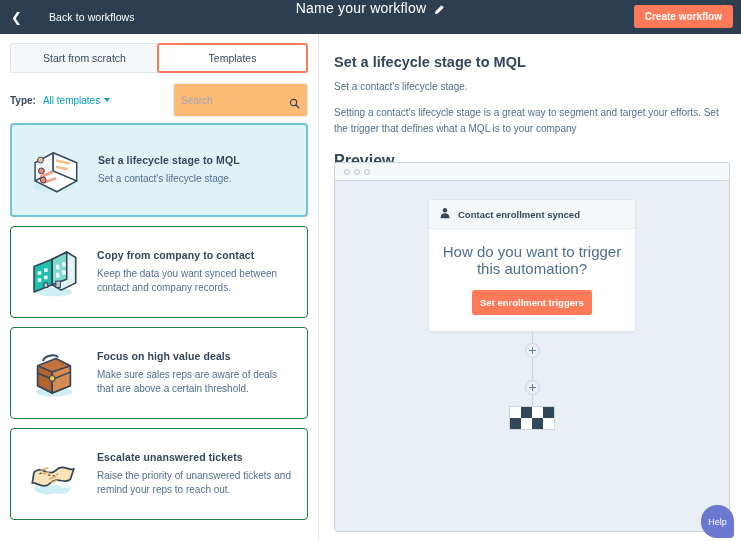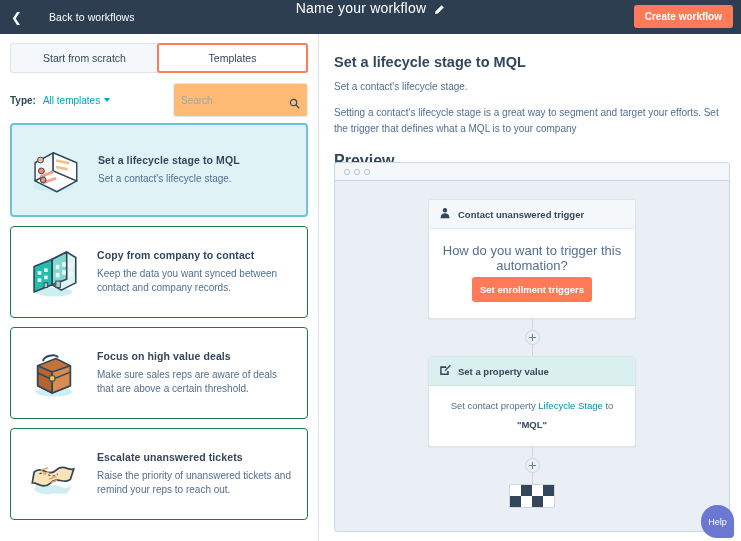--- a/index.html
+++ b/index.html
@@ -182,21 +182,21 @@
   .node-head {
     display: flex; align-items: center; gap: 7px;
     padding: 7px 10px; font-size: 9.5px; font-weight: bold; color: #33475b;
     border-bottom: 1px solid #e5e9f0;
   }
   .node-head.trigger { background: #f5f8fa; }
   .node-head.action { background: #d9f0ef; border-bottom-color: #c3e5e3; }
   .node-body {
     padding: 14px 12px 16px 12px; text-align: center;
   }
-  .node-q { font-size: 13px; color: #516f90; margin-bottom: 4px; }
+  .node-q { font-size: 15px; color: #516f90; margin-bottom: 13px; }
   .node-btn {
     background: #ff7a59; color: #fff; border: none; border-radius: 3px;
     font-size: 9.5px; font-weight: 600; padding: 7px 8px; cursor: pointer;
     font-family: "Liberation Sans", sans-serif;
   }
   .node-line1 { font-size: 9.5px; color: #516f90; margin-bottom: 8px; }
   .node-line1 .prop { color: #0091ae; }
   .node-val { font-size: 9.5px; color: #33475b; font-weight: bold; }
 
   .connector { width: 1px; background: #cbd6e2; }
@@ -382,51 +382,32 @@
 
         <div class="node">
           <div class="node-head trigger">
             <span>
               <svg viewBox="0 0 16 16" width="12" height="12">
                 <circle cx="8" cy="4.3" r="2.9" fill="#33475b"></circle>
                 <path d="M2.3 13.2c0-3 2.6-4.8 5.7-4.8s5.7 1.8 5.7 4.8z" fill="#33475b"></path>
                 <rect x="2" y="13.4" width="12" height="1.5" rx=".7" fill="#33475b"></rect>
               </svg>
             </span>
-            <span>Contact unanswered trigger</span>
+            <span>Contact enrollment synced</span>
           </div>
           <div class="node-body">
             <div class="node-q">How do you want to trigger this automation?</div>
             <button class="node-btn">Set enrollment triggers</button>
           </div>
         </div>
 
         <div class="connector" style="height:11px"></div>
         <div class="plus-node"></div>
         <div class="connector" style="height:11px"></div>
 
-        <div class="node">
-          <div class="node-head action">
-            <span>
-              <svg viewBox="0 0 16 16" width="12" height="12">
-                <path d="M1.6 3.1h8.2v2.1H3.6v7.5h7.3V9.2h2.1v5.6H1.6z" fill="#33475b"></path>
-                <path d="M14.6 1.1l1.3 1.3-6.4 6.4-2 .7.7-2z" fill="#33475b"></path>
-              </svg>
-            </span>
-            <span>Set a property value</span>
-          </div>
-          <div class="node-body">
-            <div class="node-line1">
-              <span>Set contact property</span>
-              <span class="prop">Lifecycle Stage</span>
-              <span>to</span>
-            </div>
-            <div class="node-val">"MQL"</div>
-          </div>
-        </div>
 
         <div class="connector" style="height:11px"></div>
         <div class="plus-node"></div>
         <div class="connector" style="height:11px"></div>
 
         <div class="flag">
           <i class="l"></i>
             <i class="d"></i>
             <i class="l"></i>
             <i class="d"></i>

